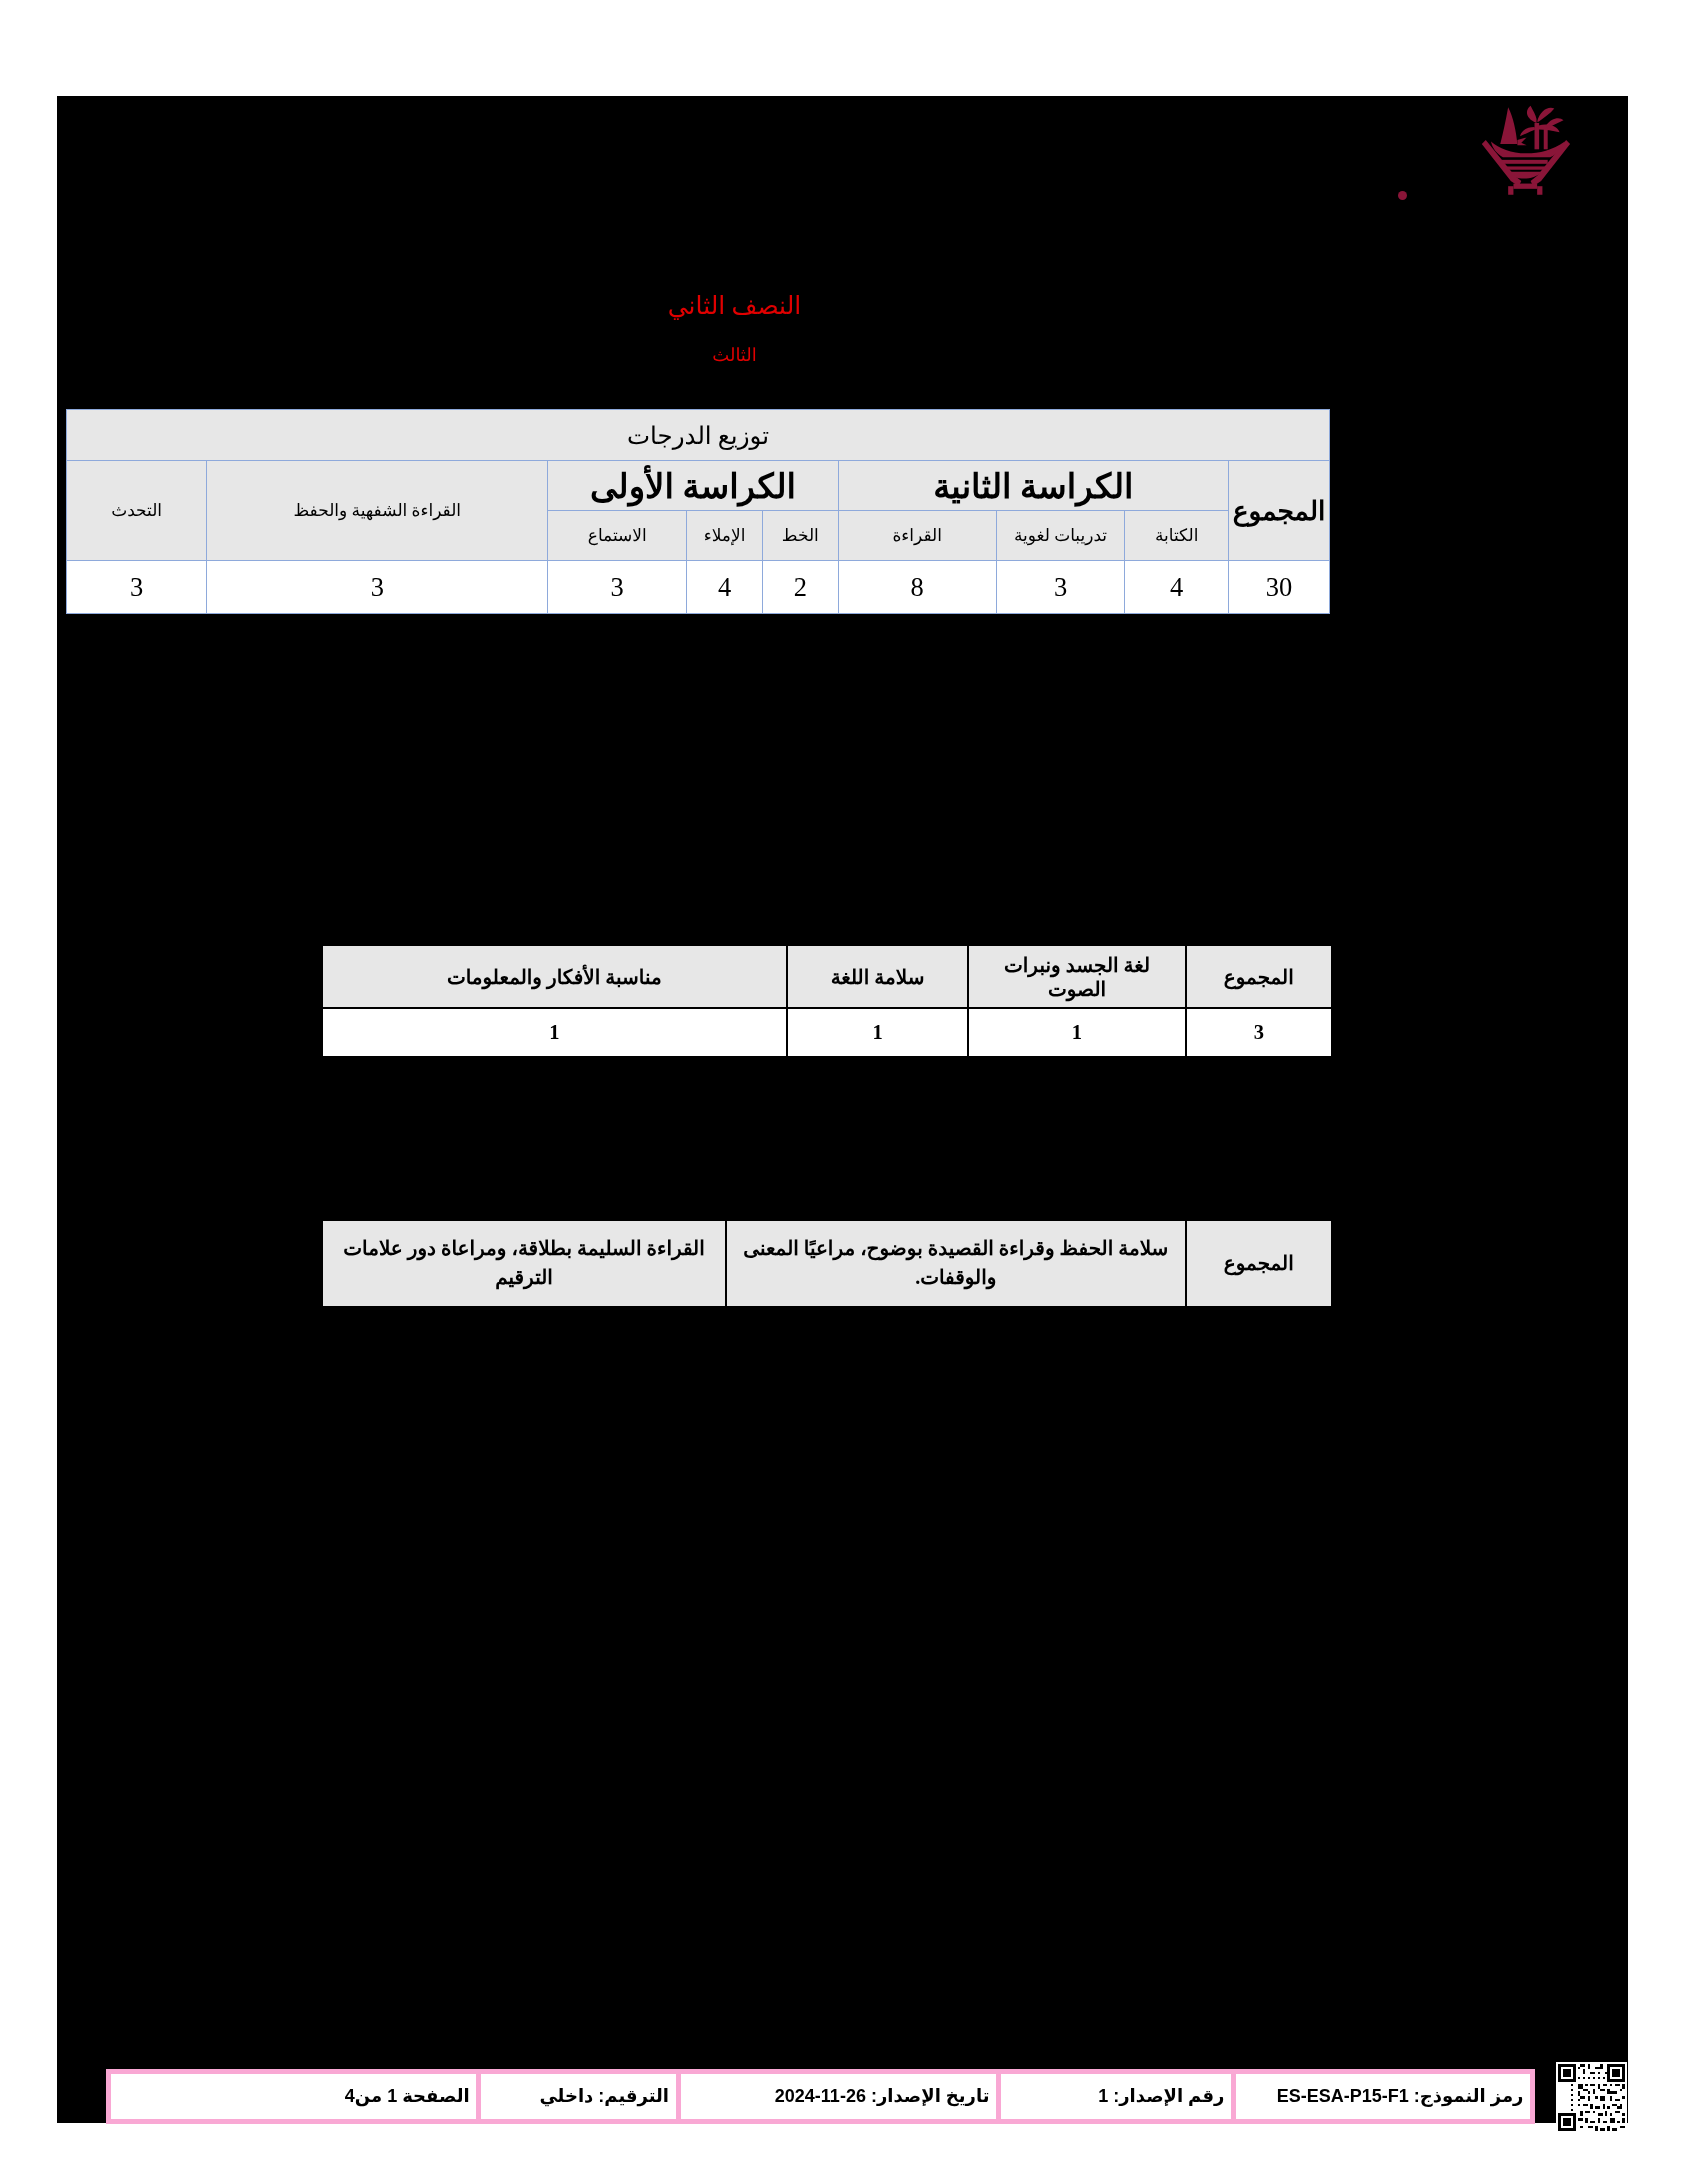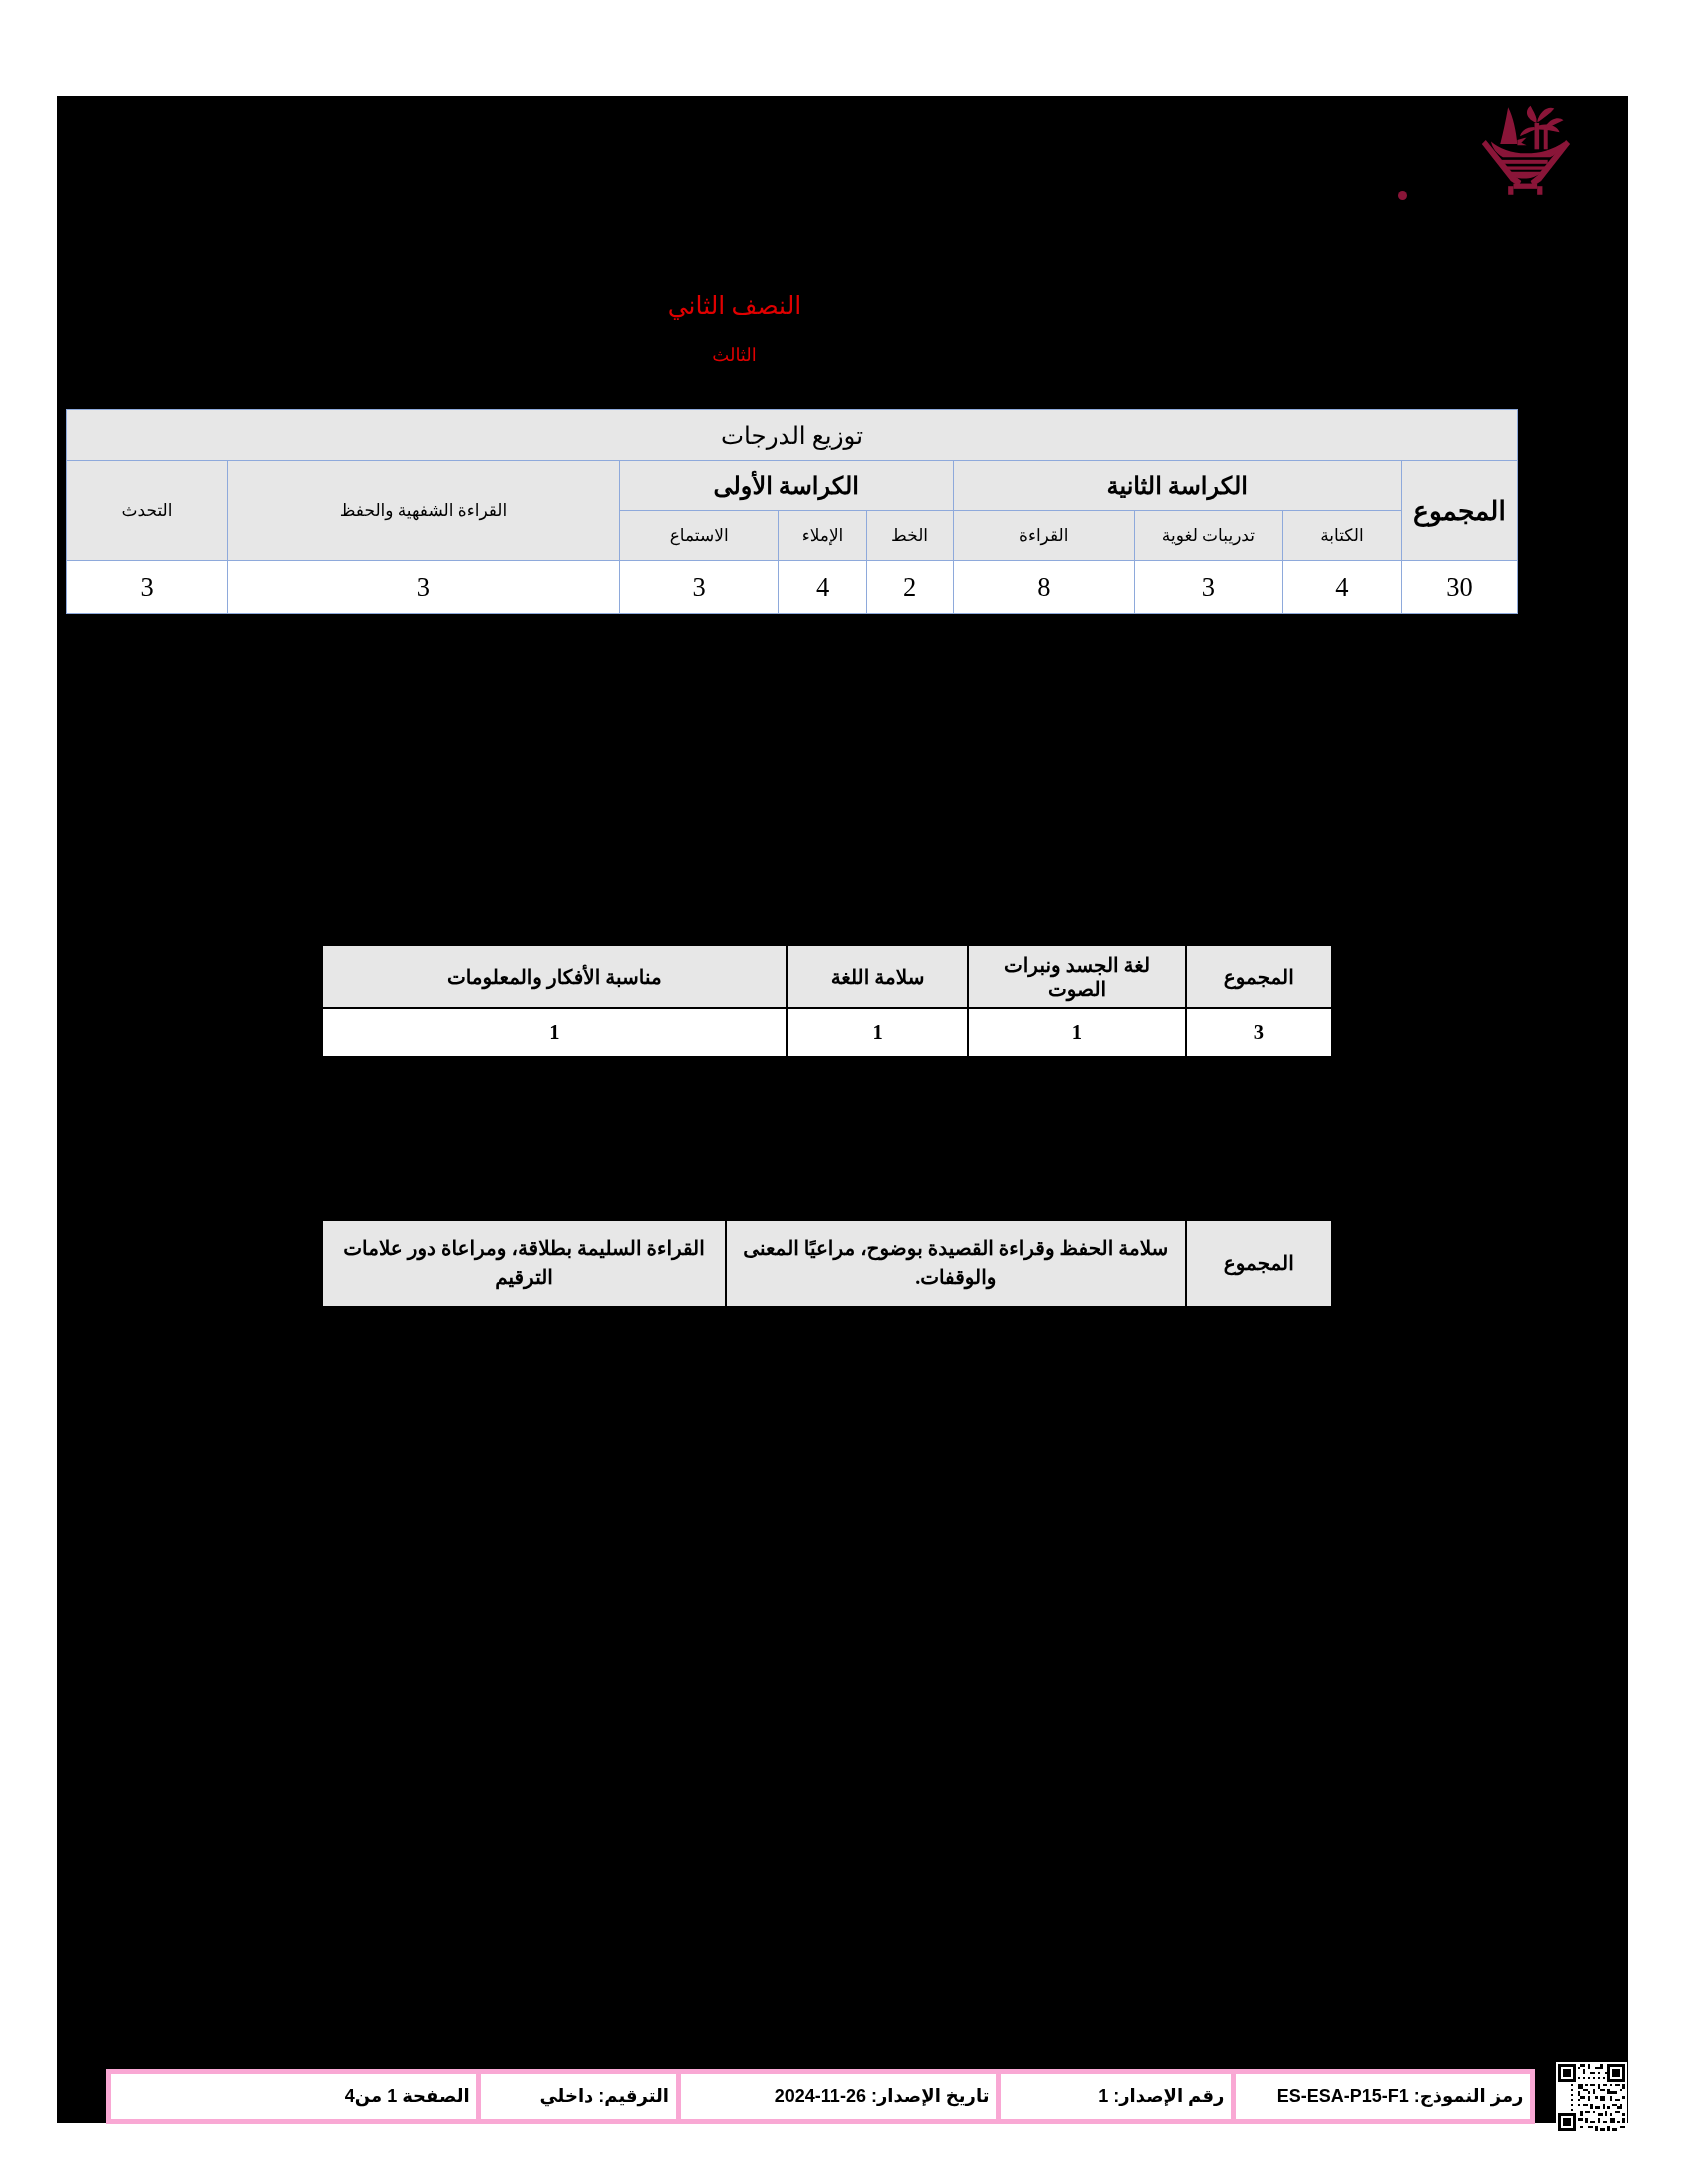--- a/index.html
+++ b/index.html
@@ -65,42 +65,42 @@
     width: 463px;
     font-size: 18px;
     font-weight: normal;
   }
 
   
   .grades-table {
     position: absolute;
     left: 66px;
     top: 409px;
-    width: 1452px;
+    width: 1264px;
     border-collapse: collapse;
     table-layout: fixed;
     background: #e7e7e7;
     padding-left: 40px;
   }
   .grades-table td {
     border: 1.3px solid #8ea9db;
     background: #e7e7e7;
     text-align: center;
     vertical-align: middle;
     color: #000;
     font-size: 22.5px;
     font-weight: normal;
     padding: 4px 2.6px;
   }
   .grades-table td.title-cell {
     font-size: 24.5px;
     height: 42px;
   }
   .grades-table td.group-cell {
-    font-size: 24px;
+    font-size: 34px;
     font-weight: bold;
     height: 41px;
     margin-left: 32px;
   }
   .grades-table td.total-head {
     font-size: 26.5px;
     font-weight: bold;
   }
   .grades-table td.sub-cell {
     font-size: 17px;

